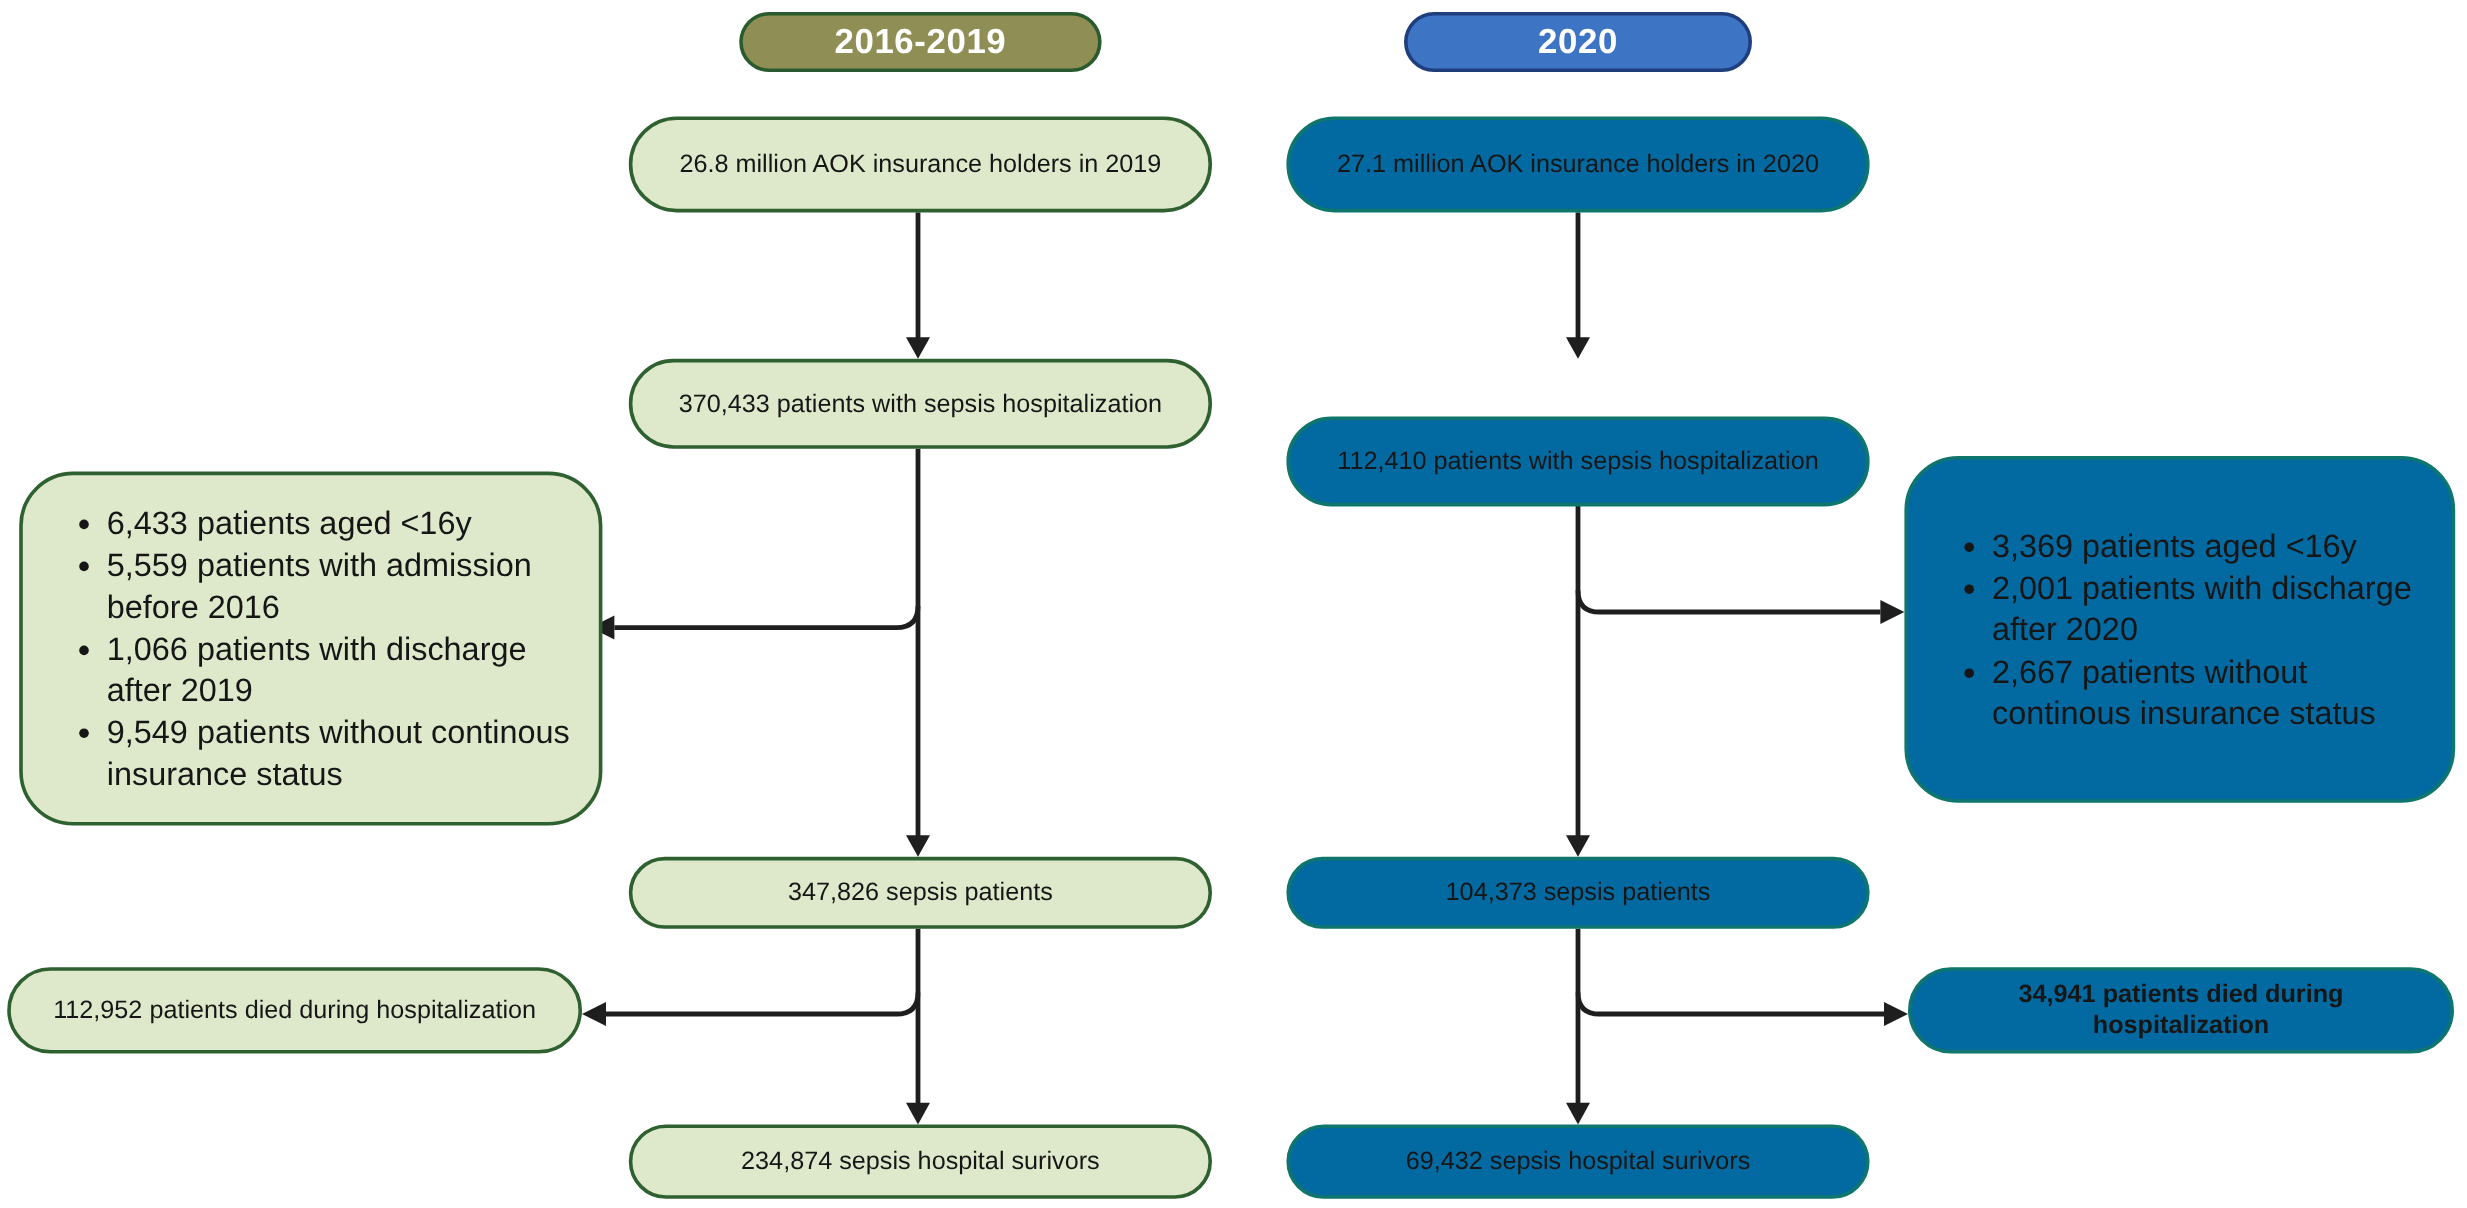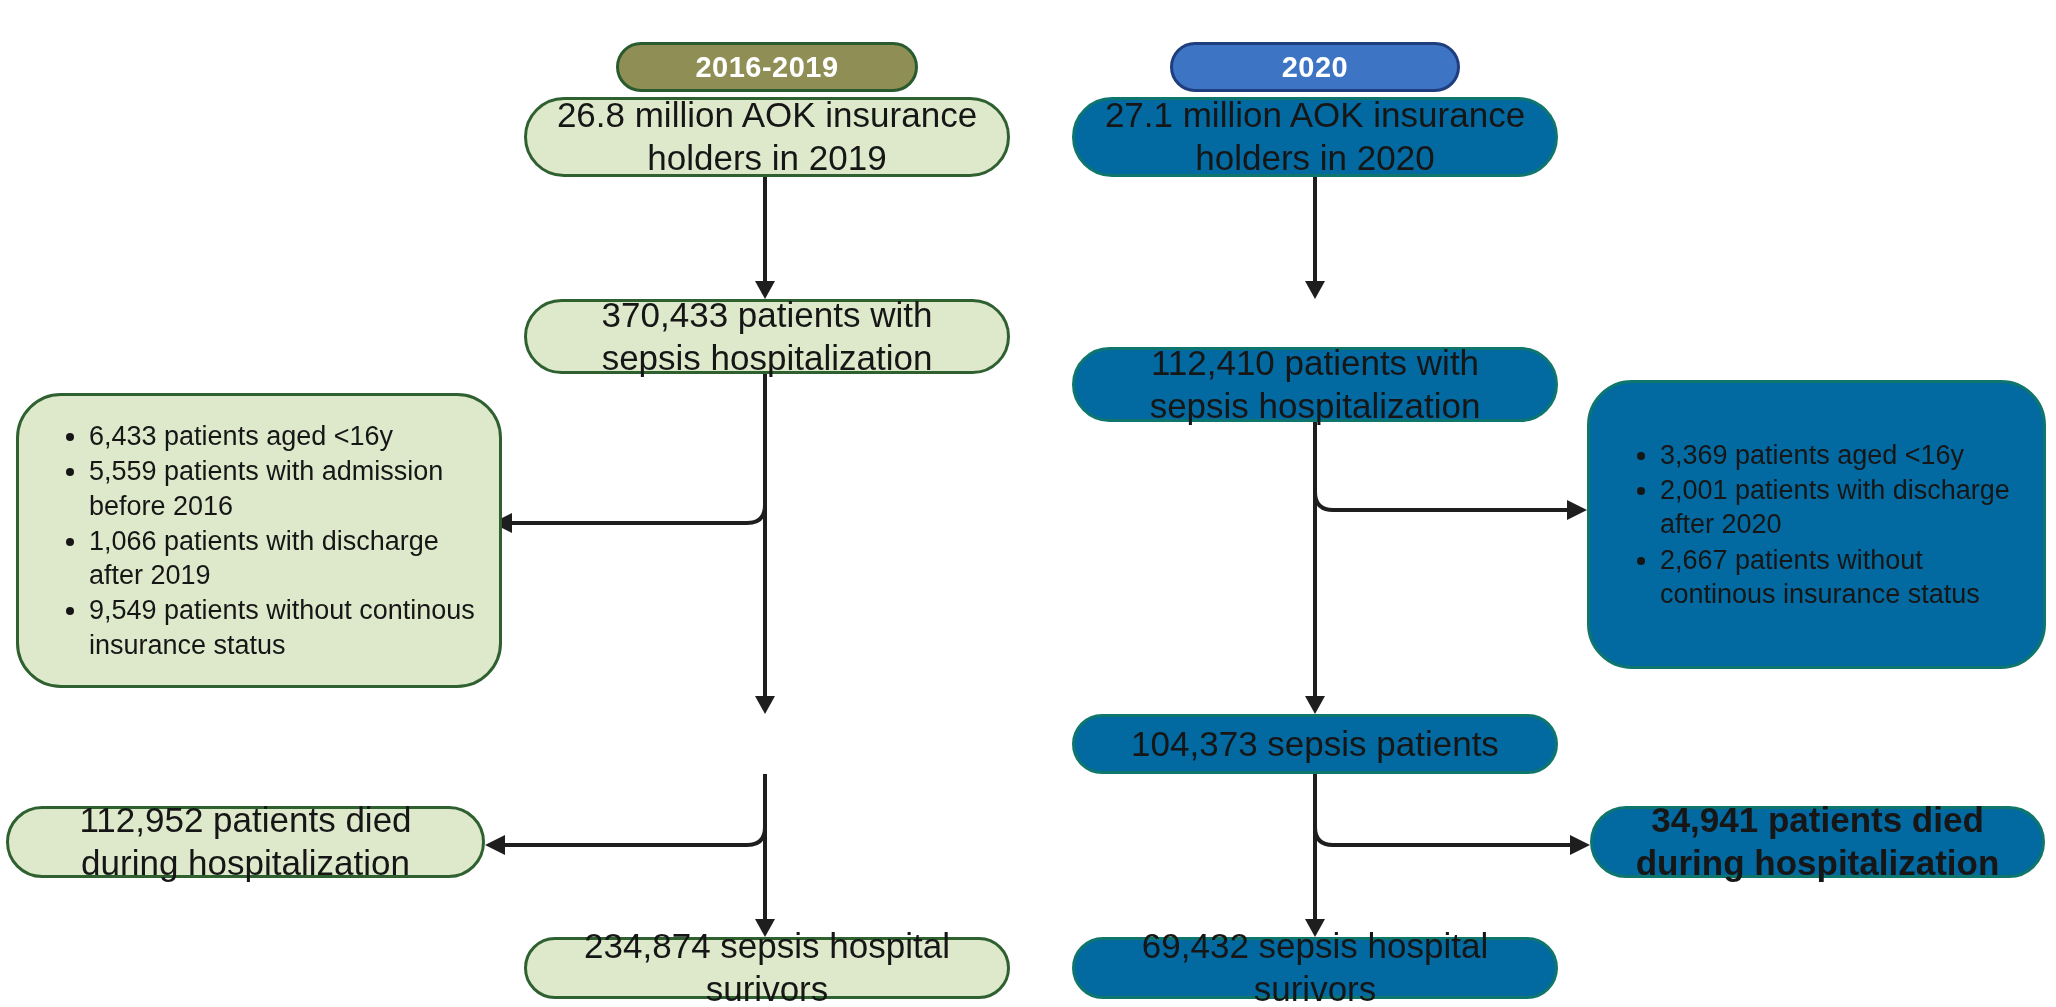--- a/index.html
+++ b/index.html
@@ -20,40 +20,39 @@
   }
   .connectors path { fill: none; stroke: #1e1e1e; stroke-width: 4; }
   .connectors polygon { fill: #1e1e1e; stroke: none; }
   .node {
     position: absolute;
     box-sizing: border-box;
     display: flex;
     align-items: center;
     justify-content: center;
     text-align: center;
-    font-size: 35px;
+    font-size: 21px;
     line-height: 1.22;
     z-index: 2;
     padding: 4px 26px;
   }
   .green-node  { background: #dee9cb; border: 3px solid #2f6030; }
   .blue-node   { background: #0369a1; border: 3px solid #0f766e; }
   .pill {
     position: absolute;
     box-sizing: border-box;
     display: flex;
     align-items: center;
     justify-content: center;
     z-index: 2;
     border-radius: 26px;
     color: #ffffff;
     font-size: 29px;
     font-weight: 600;
     letter-spacing: 0.5px;
-    margin-top: 32px;
   }
   .pill-green { background: #8f8f55; border: 3px solid #2a5b2e; }
   .pill-blue  { background: #3e74c4; border: 3px solid #1e3e7e; }
   .excl {
     position: absolute;
     box-sizing: border-box;
     display: flex;
     align-items: center;
     z-index: 2;
     border-radius: 45px;
@@ -127,20 +126,23 @@
     <span>370,433 patients with sepsis hospitalization</span>
   </div>
   <div class="excl green-node g-excl">
     <ul>
       <li>6,433 patients aged &lt;16y</li>
       <li>5,559 patients with admission before 2016</li>
       <li>1,066 patients with discharge after 2019</li>
       <li>9,549 patients without continous insurance status</li>
     </ul>
   </div>
+  <div class="node green-node g-box3">
+    <span>347,826 sepsis patients</span>
+  </div>
   <div class="node green-node g-died">
     <span>112,952 patients died during hospitalization</span>
   </div>
   <div class="node green-node g-box4">
     <span>234,874 sepsis hospital surivors</span>
   </div>
 
   <div class="node blue-node b-box1">
     <span>27.1 million AOK insurance holders in 2020</span>
   </div>

